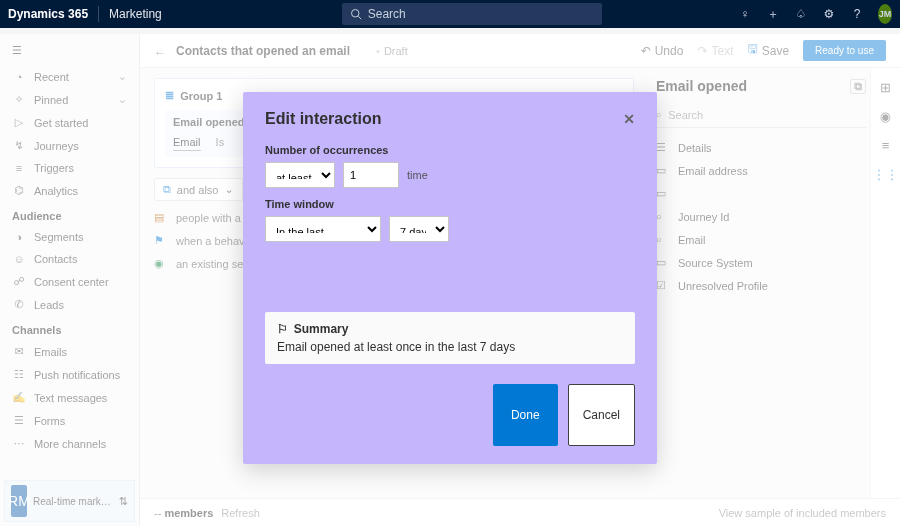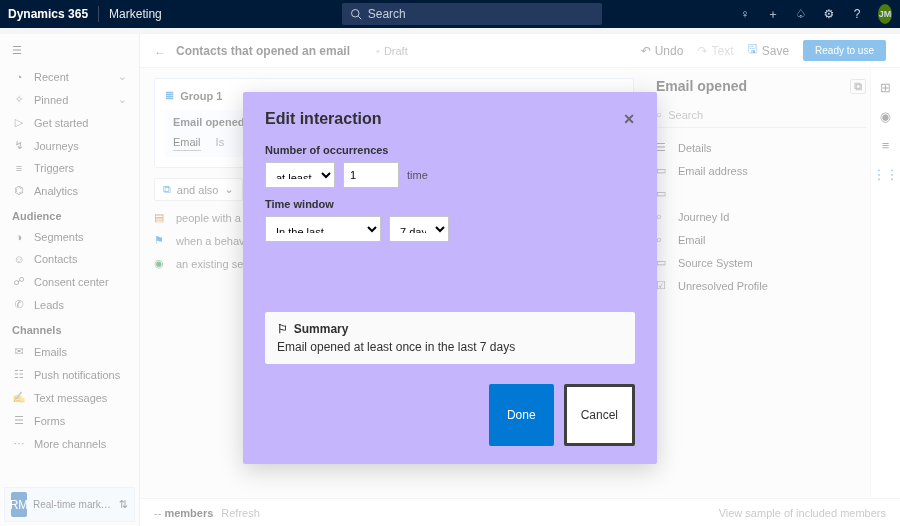--- a/index.html
+++ b/index.html
@@ -18,21 +18,21 @@
 .topbar .avatar { width: 20px; height: 20px; border-radius: 50%; background: #4d7c0f; display: flex; align-items: center; justify-content: center; font-size: 9px; font-weight: 600; }
 
 
 .leftnav { position: absolute; top: 34px; left: 0; width: 140px; height: 492px; background: #f8f8f8; border-right: 1px solid #e0e0e0; padding: 6px 0 0 0; font-size: 11px; color: #333; }
 .leftnav .hamb { padding: 4px 12px 8px; }
 .leftnav .item { display: flex; align-items: center; gap: 8px; padding: 5px 12px; cursor: pointer; }
 .leftnav .item .ic { width: 14px; display: inline-flex; justify-content: center; color:#555;}
 .leftnav .item .chev { margin-left: auto; color: #888; }
 .leftnav .section { padding: 8px 12px 4px; font-weight: 600; color: #222; }
 .leftnav .footer { position: absolute; bottom: 4px; left: 4px; right: 4px; display: flex; align-items: center; gap: 6px; background: #eef3fb; border: 1px solid #dbe6f5; padding: 4px 6px; color: #333; cursor: pointer; }
-.leftnav .footer .badge { width: 16px; height: 25px; background: #0b5cab; color: #fff; font-size: 12px; display:flex;align-items:center;justify-content:center;border-radius:2px;}
+.leftnav .footer .badge { width: 16px; height: 32px; background: #0b5cab; color: #fff; font-size: 14px; display:flex;align-items:center;justify-content:center;border-radius:2px;}
 .leftnav .footer .txt { flex:1; font-size:10px; overflow:hidden; text-overflow:ellipsis; white-space:nowrap; }
 
 
 .cmdbar { position: absolute; top: 34px; left: 140px; right: 0; height: 34px; background: #fff; border-bottom: 1px solid #e6e6e6; display: flex; align-items: center; padding: 0 14px; font-size: 12px; color: #333; }
 .cmdbar .back { color: #666; margin-right: 10px; cursor:pointer;}
 .cmdbar .title { font-weight: 600; }
 .cmdbar .status { margin-left: 26px; color: #888; font-size: 11px; }
 .cmdbar .status::before { content:"•"; margin-right:4px; color:#bbb; }
 .cmdbar .actions { margin-left: auto; display: flex; align-items: center; gap: 14px; }
 .cmdbar .actions .act { display:flex; align-items:center; gap:4px; color:#555; cursor:pointer; }
@@ -85,21 +85,21 @@
 .modal select, .modal input[type=number] { height:26px; border:1px solid #c6c6c6; font-size:11px; padding:8px 6px; background:#fff; }
 .modal #occ-op { width:70px;}
 .modal #occ-n { width:56px;}
 .modal #tw-range { width:116px;}
 .modal #tw-val { width:60px;}
 .modal .unit { font-size:11px; color:#555; }
 .modal .summary { background:#fafafa; border-radius:2px; padding:10px 12px; margin-top:70px; }
 .modal .summary .shead { display:flex; align-items:center; gap:6px; font-weight:600; margin-bottom:4px; }
 .modal .btnrow { display:flex; justify-content:flex-end; gap:10px; margin-top:20px; }
 .modal .btnrow .done { background:#0078d4; color:#fff; border:none; padding:24px 18px; font-size:12px; border-radius:2px; cursor:pointer; }
-.modal .btnrow .cancel { background:#fff; color:#333; border:3px solid #404040; padding:6px 14px; font-size:12px; border-radius:2px; cursor:pointer; }
+.modal .btnrow .cancel { background:#fff; color:#333; border:1px solid #404040; padding:6px 14px; font-size:12px; border-radius:2px; cursor:pointer; }
 
 svg { display:block; }
 </style>
 </head>
 <body>
 
 <div class="topbar">
   <div class="brand">
     <span class="appname">Dynamics 365</span>
     <span class="divider"></span>

